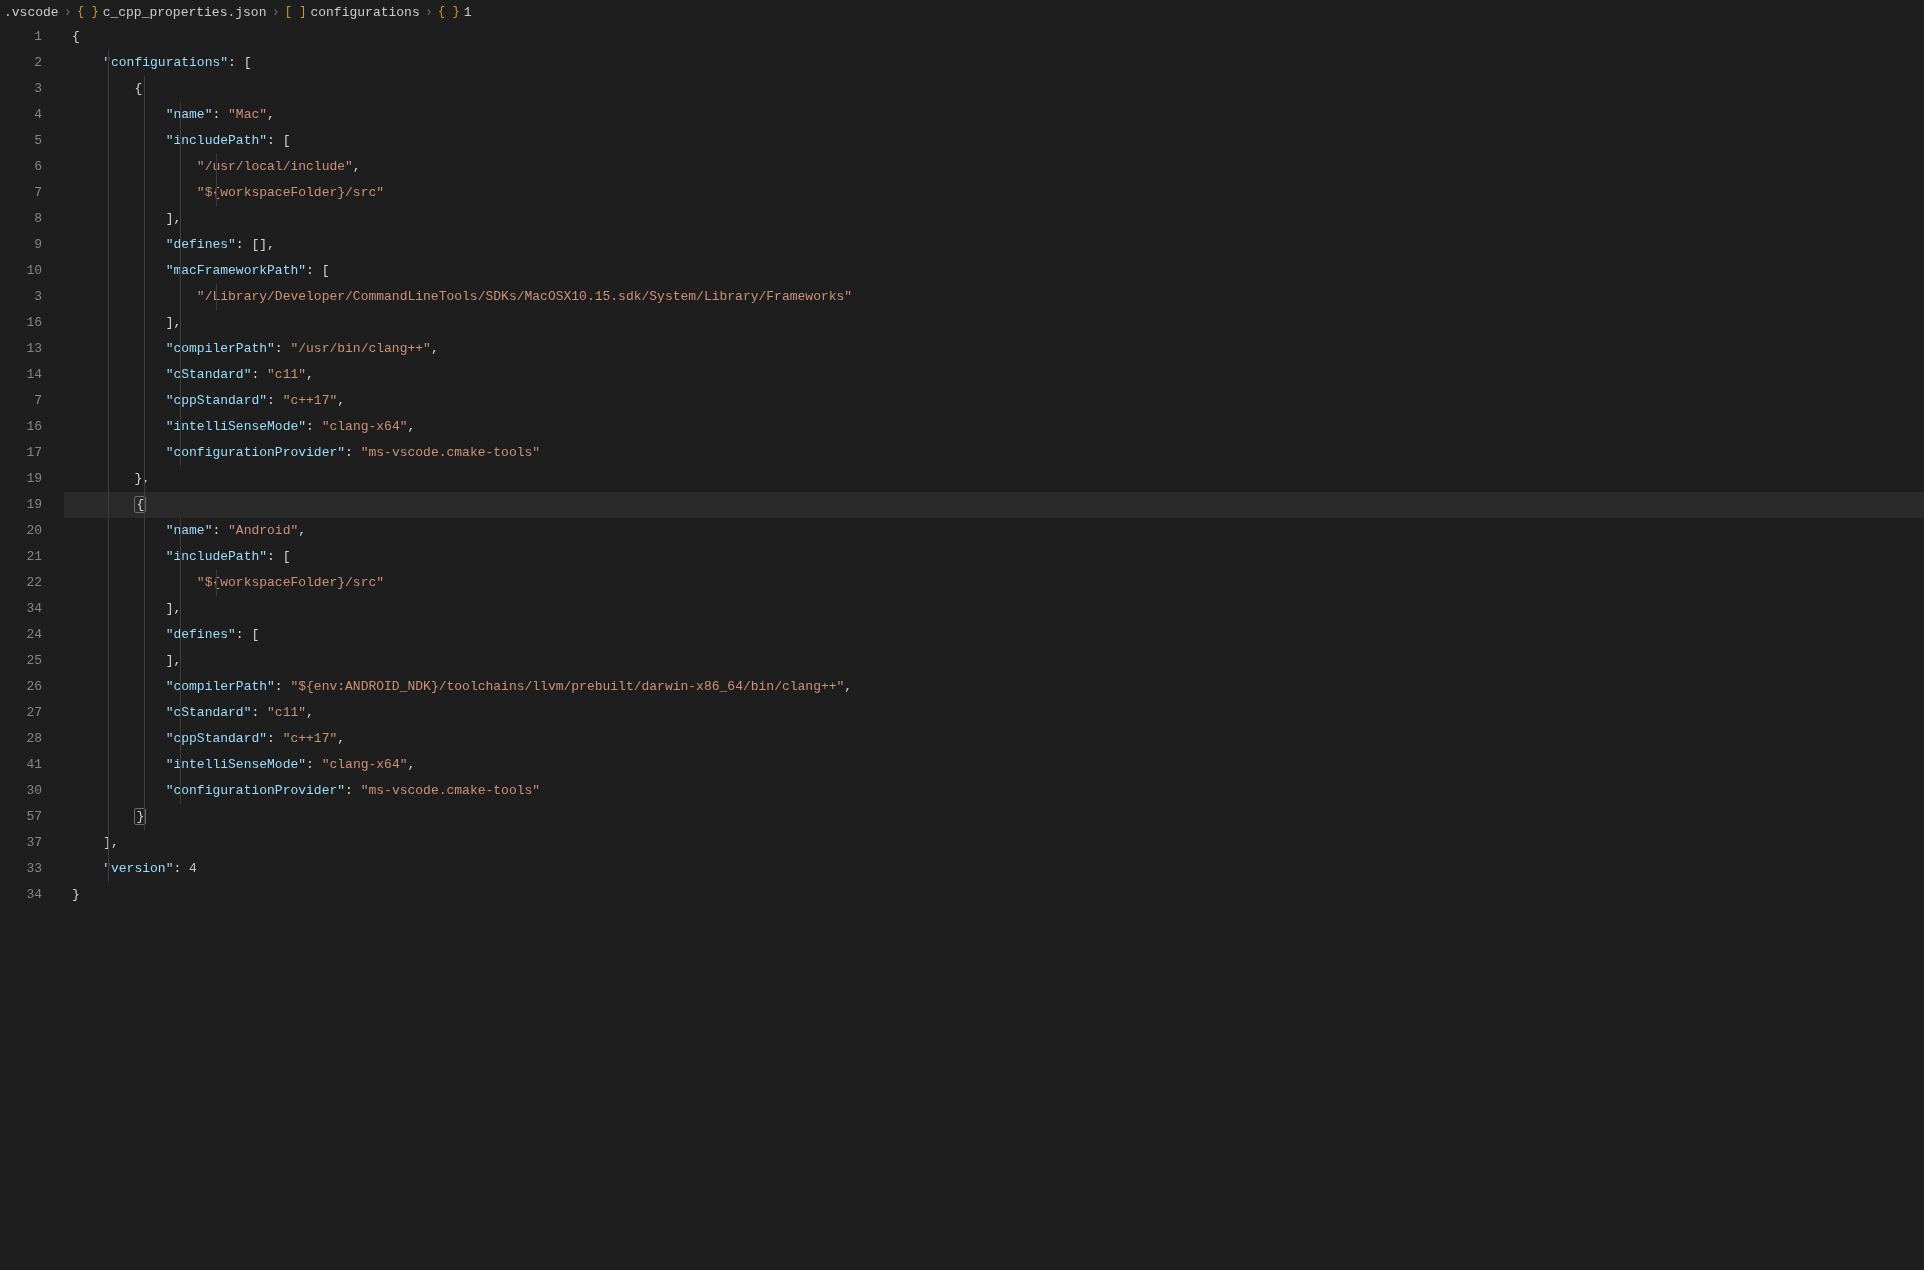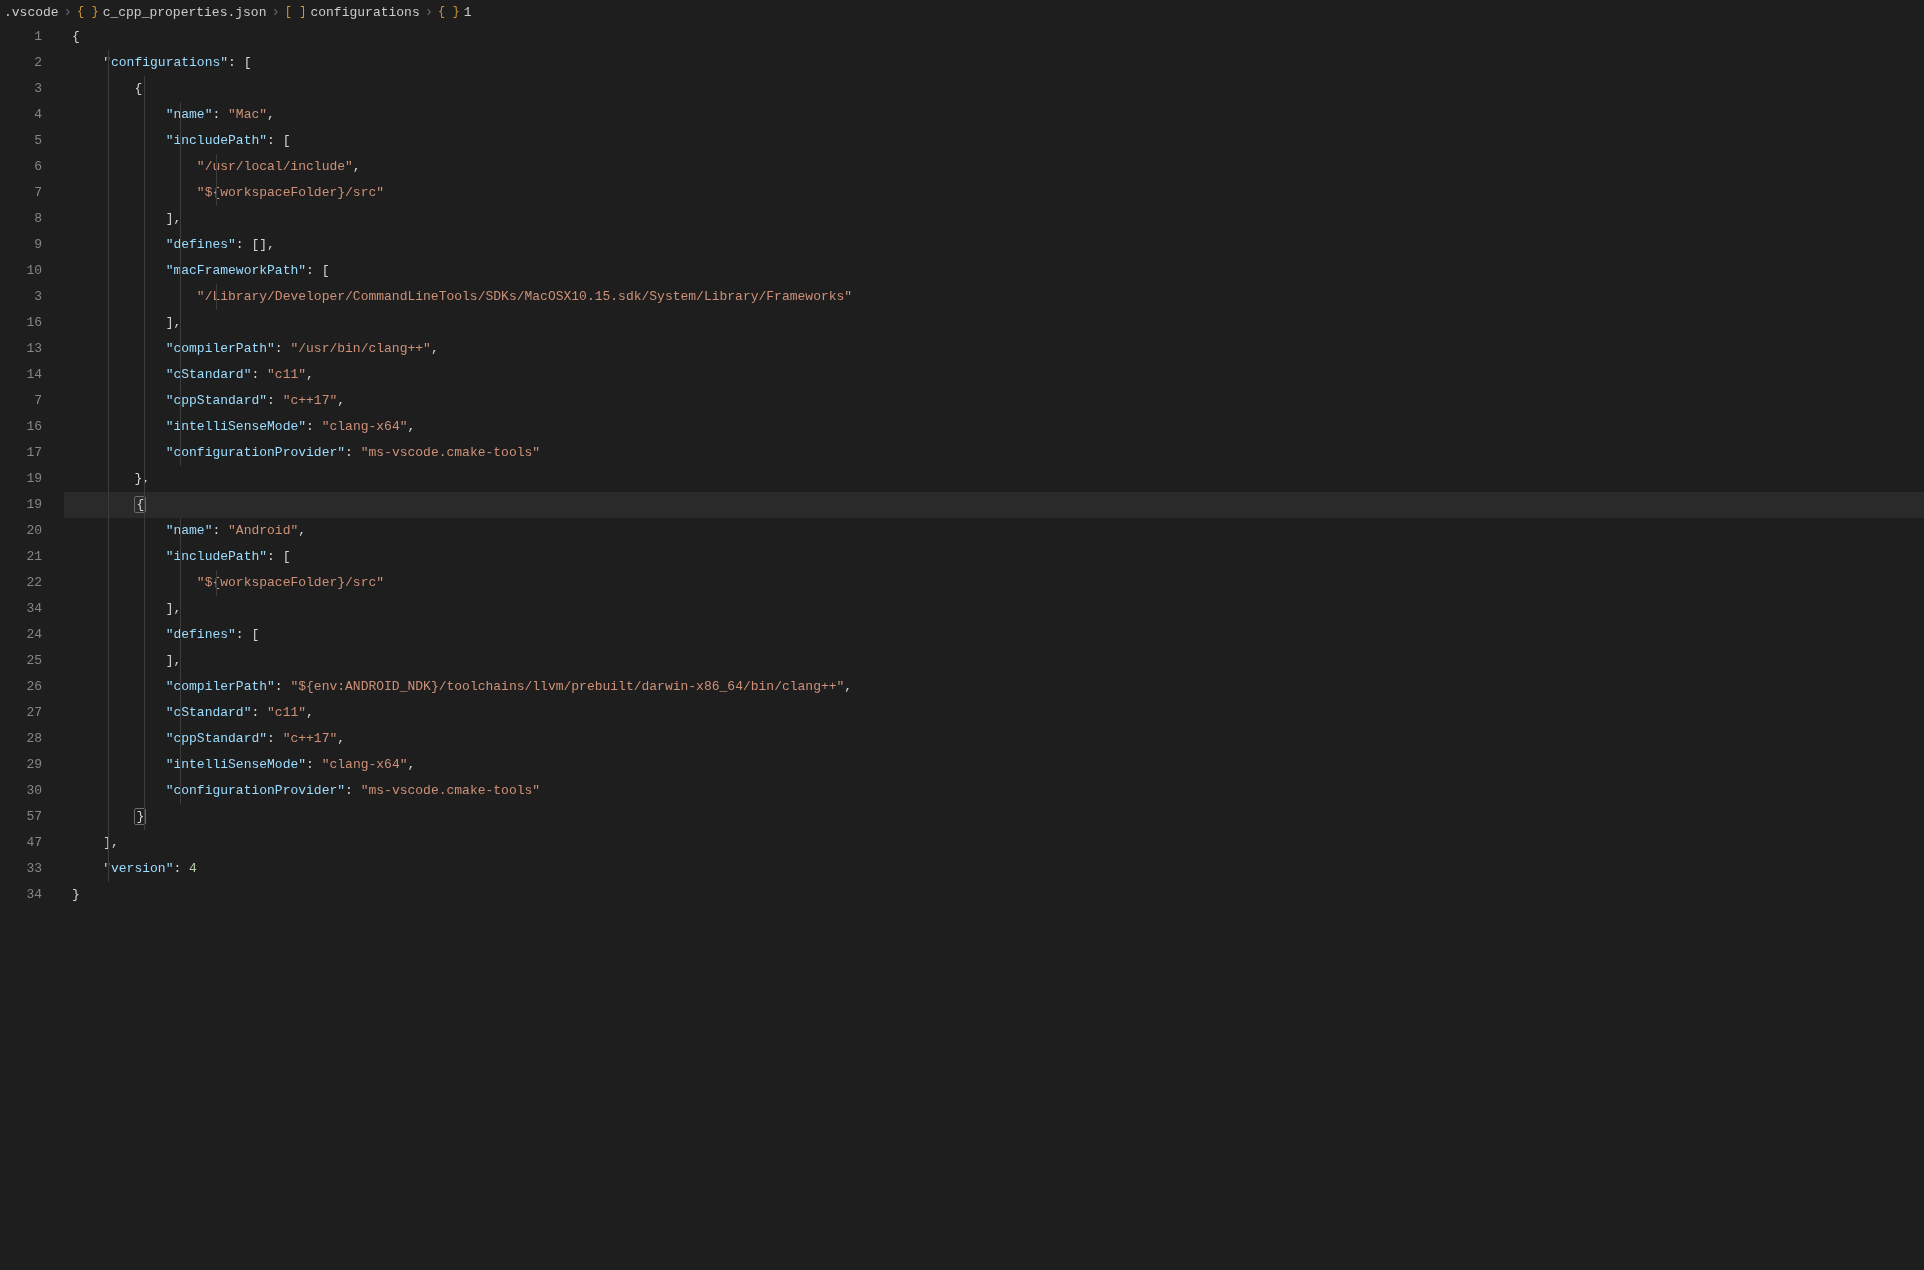--- a/index.html
+++ b/index.html
@@ -134,24 +134,24 @@
       <div class="ln">19</div>
       <div class="ln">20</div>
       <div class="ln">21</div>
       <div class="ln">22</div>
       <div class="ln">34</div>
       <div class="ln">24</div>
       <div class="ln">25</div>
       <div class="ln">26</div>
       <div class="ln">27</div>
       <div class="ln">28</div>
-      <div class="ln">29</div>
+      <div class="ln">41</div>
       <div class="ln">30</div>
       <div class="ln">57</div>
-      <div class="ln">47</div>
+      <div class="ln">37</div>
       <div class="ln">33</div>
       <div class="ln">34</div>
     </div>
   <div class="code" id="code">
       <div class="line"><span style="padding-left: 8px;"></span><span class="p">{</span></div>
       <div class="line"><span class="indent-guide" style="left: 44px;"></span><span style="padding-left: 8px;">    </span><span class="k">"configurations"</span><span class="p">: [</span></div>
       <div class="line"><span class="indent-guide" style="left: 44px;"></span><span class="indent-guide" style="left: 80px;"></span><span style="padding-left: 8px;">        </span><span class="p">{</span></div>
       <div class="line"><span class="indent-guide" style="left: 44px;"></span><span class="indent-guide" style="left: 80px;"></span><span class="indent-guide" style="left: 116px;"></span><span style="padding-left: 8px;">            </span><span class="k">"name"</span><span class="p">: </span><span class="s">"Mac"</span><span class="p">,</span></div>
       <div class="line"><span class="indent-guide" style="left: 44px;"></span><span class="indent-guide" style="left: 80px;"></span><span class="indent-guide" style="left: 116px;"></span><span style="padding-left: 8px;">            </span><span class="k">"includePath"</span><span class="p">: [</span></div>
       <div class="line"><span class="indent-guide" style="left: 44px;"></span><span class="indent-guide" style="left: 80px;"></span><span class="indent-guide" style="left: 116px;"></span><span class="indent-guide" style="left: 152px;"></span><span style="padding-left: 8px;">                </span><span class="s">"/usr/local/include"</span><span class="p">,</span></div>

